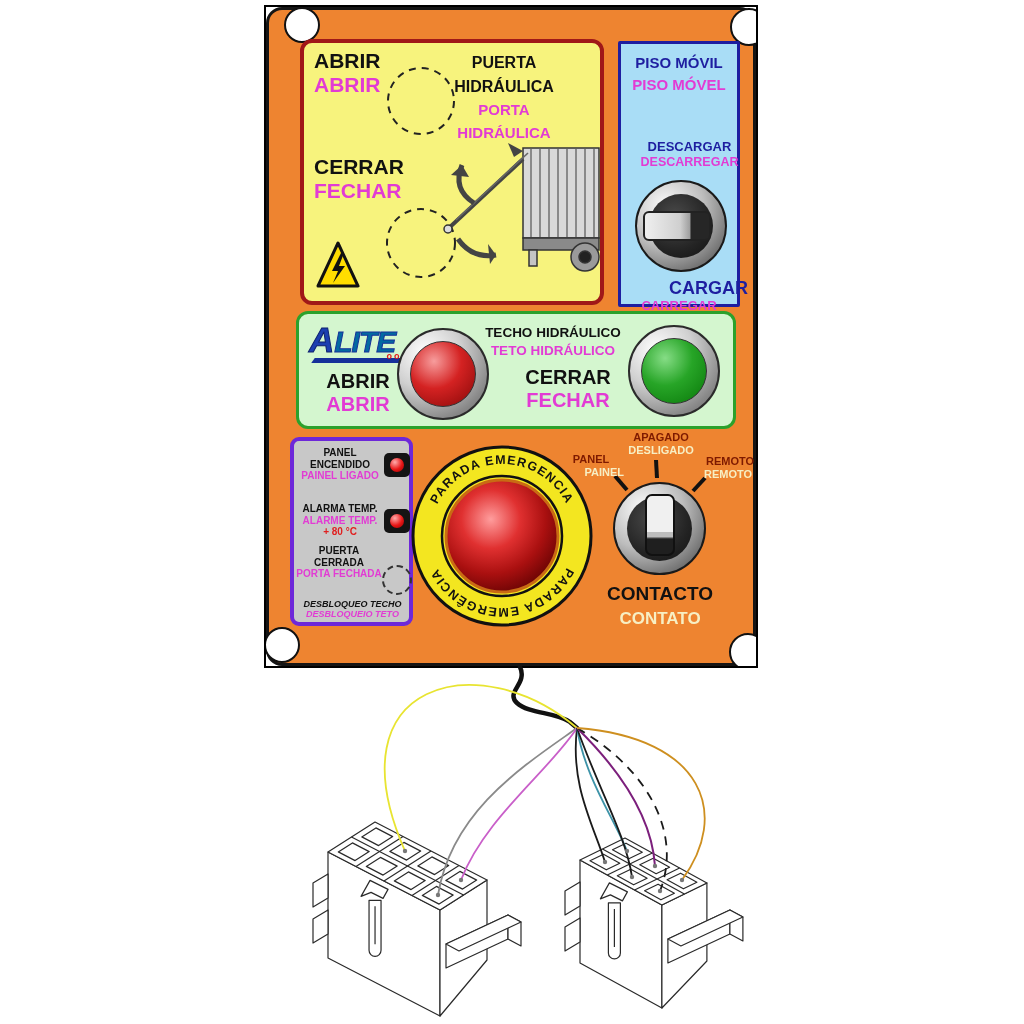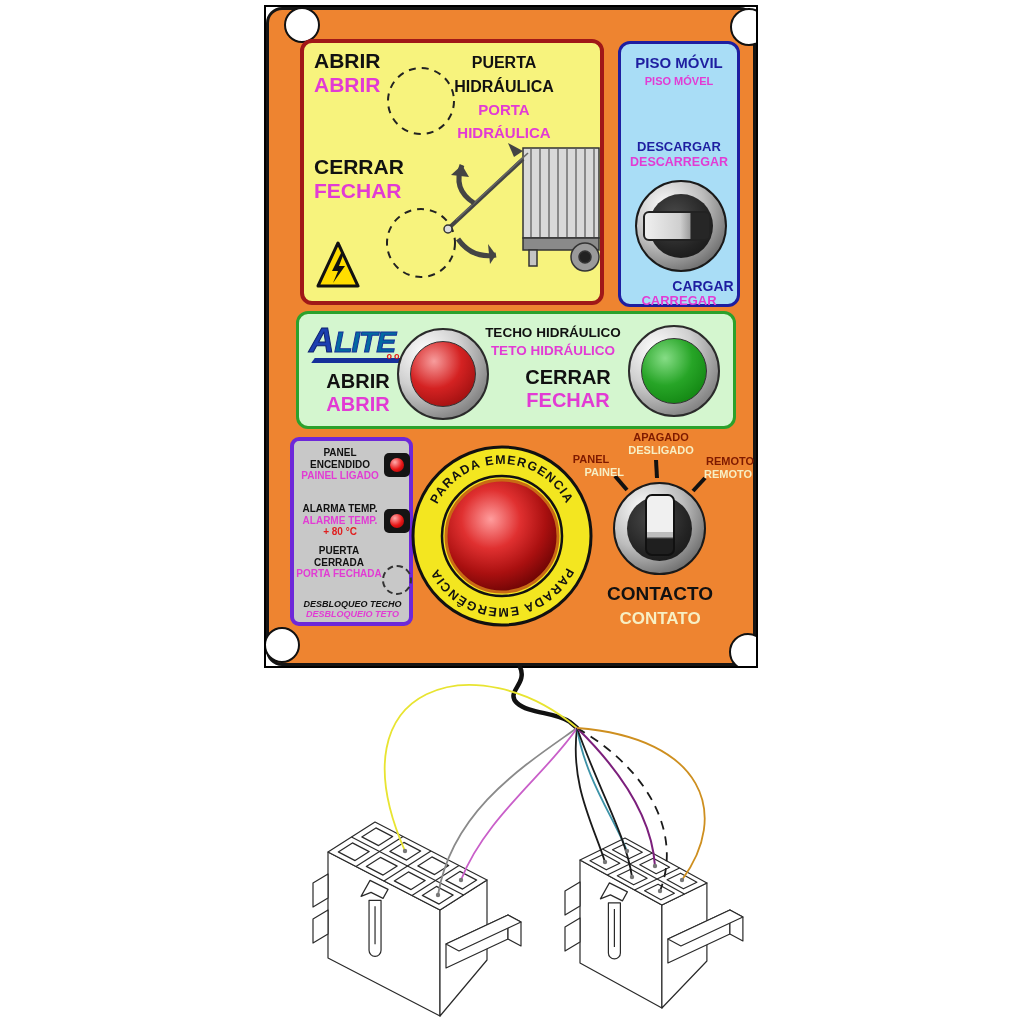--- a/index.html
+++ b/index.html
@@ -7,21 +7,21 @@
          font-family:"Liberation Sans",sans-serif;font-weight:bold;}
   .abs{position:absolute;}
   
   .panel{position:absolute;left:264px;top:5px;width:494px;height:663px;background:#fff;
          border:2px solid #000;box-sizing:border-box;overflow:hidden;}
   .face{position:absolute;inset:0;background:#EE8430;border:3px solid #151515;border-radius:16px;box-sizing:border-box;}
   .notch{position:absolute;background:#fff;border:2px solid #111;border-radius:50%;}
   
   .sec{position:absolute;box-sizing:border-box;}
   .yellow-box{left:34px;top:32px;width:304px;height:266px;background:#F7F37D;border:4px solid #A01818;border-radius:12px;}
-  .blue-box{left:352px;top:34px;width:122px;height:266px;background:#A9DDF6;border:3px solid #1E1EA0;border-radius:12px;}
+  .blue-box{left:352px;top:34px;width:122px;height:266px;background:#A9DDF6;border:3px solid #1E1EA0;border-radius:2px;}
   .green-box{left:30px;top:304px;width:440px;height:118px;background:#D4F6CF;border:3px solid #2CA12C;border-radius:12px;}
   .gray-panel{left:24px;top:430px;width:123px;height:189px;background:#C8C8C8;border:4px solid #6d28d9;border-radius:9px;}
   .model-bar{left:28px;top:631px;width:438px;height:28px;background:#C9C9C9;border:2px solid #111;border-radius:3px;
              text-align:center;line-height:24px;font-size:15px;color:#000;}
   
   .t{position:absolute;line-height:1.15;}
   .c{text-align:center;}
   .es{color:#111;}
   .pt{color:#E23BD4;}
   .navy{color:#1E1EA0;}
@@ -118,32 +118,32 @@
           <polygon points="158,122 147,132 165,134" fill="#444" stroke="none"></polygon>
           <path d="M 154 196 Q 168 216 192 212" fill="none" stroke="#444" stroke-width="5"></path>
           <polygon points="192,212 184,201 186,221" fill="#444" stroke="none"></polygon>
         </g>
       </svg>
     </div>
 
     <div class="sec blue-box">
       <div class="t c" style="left:0;top:8px;width:116px;line-height:1.45;">
         <div class="navy" style="font-size:15px;">PISO MÓVIL</div>
-        <div class="pt" style="font-size:11px;">PISO MÓVEL</div>
-      </div>
-      <div class="t c" style="left:0;top:96px;width:116px;">
+        <div class="pt" style="font-size:15px;">PISO MÓVEL</div>
+      </div>
+      <div class="t c" style="left:0;top:96px;width:137px;">
         <div class="navy" style="font-size:13px;">DESCARGAR</div>
         <div class="pt" style="font-size:12.5px;">DESCARREGAR</div>
       </div>
       <div class="knob" style="left:14px;top:136px;width:92px;height:92px;">
         <div class="inner"></div>
         <div class="lever-h"></div>
       </div>
       <div class="t c" style="left:0;top:234px;width:116px;">
-        <div class="navy" style="font-size:14px;padding-left:48px;">CARGAR</div>
+        <div class="navy" style="font-size:18px;padding-left:48px;">CARGAR</div>
         <div class="pt" style="font-size:13px;">CARREGAR</div>
       </div>
     </div>
 
     <div class="sec green-box">
       <div class="alite">
         <span class="a">A</span><span class="rest">LITE</span>
         <div class="bar"></div>
         <span class="dots">ooo</span>
       </div>

